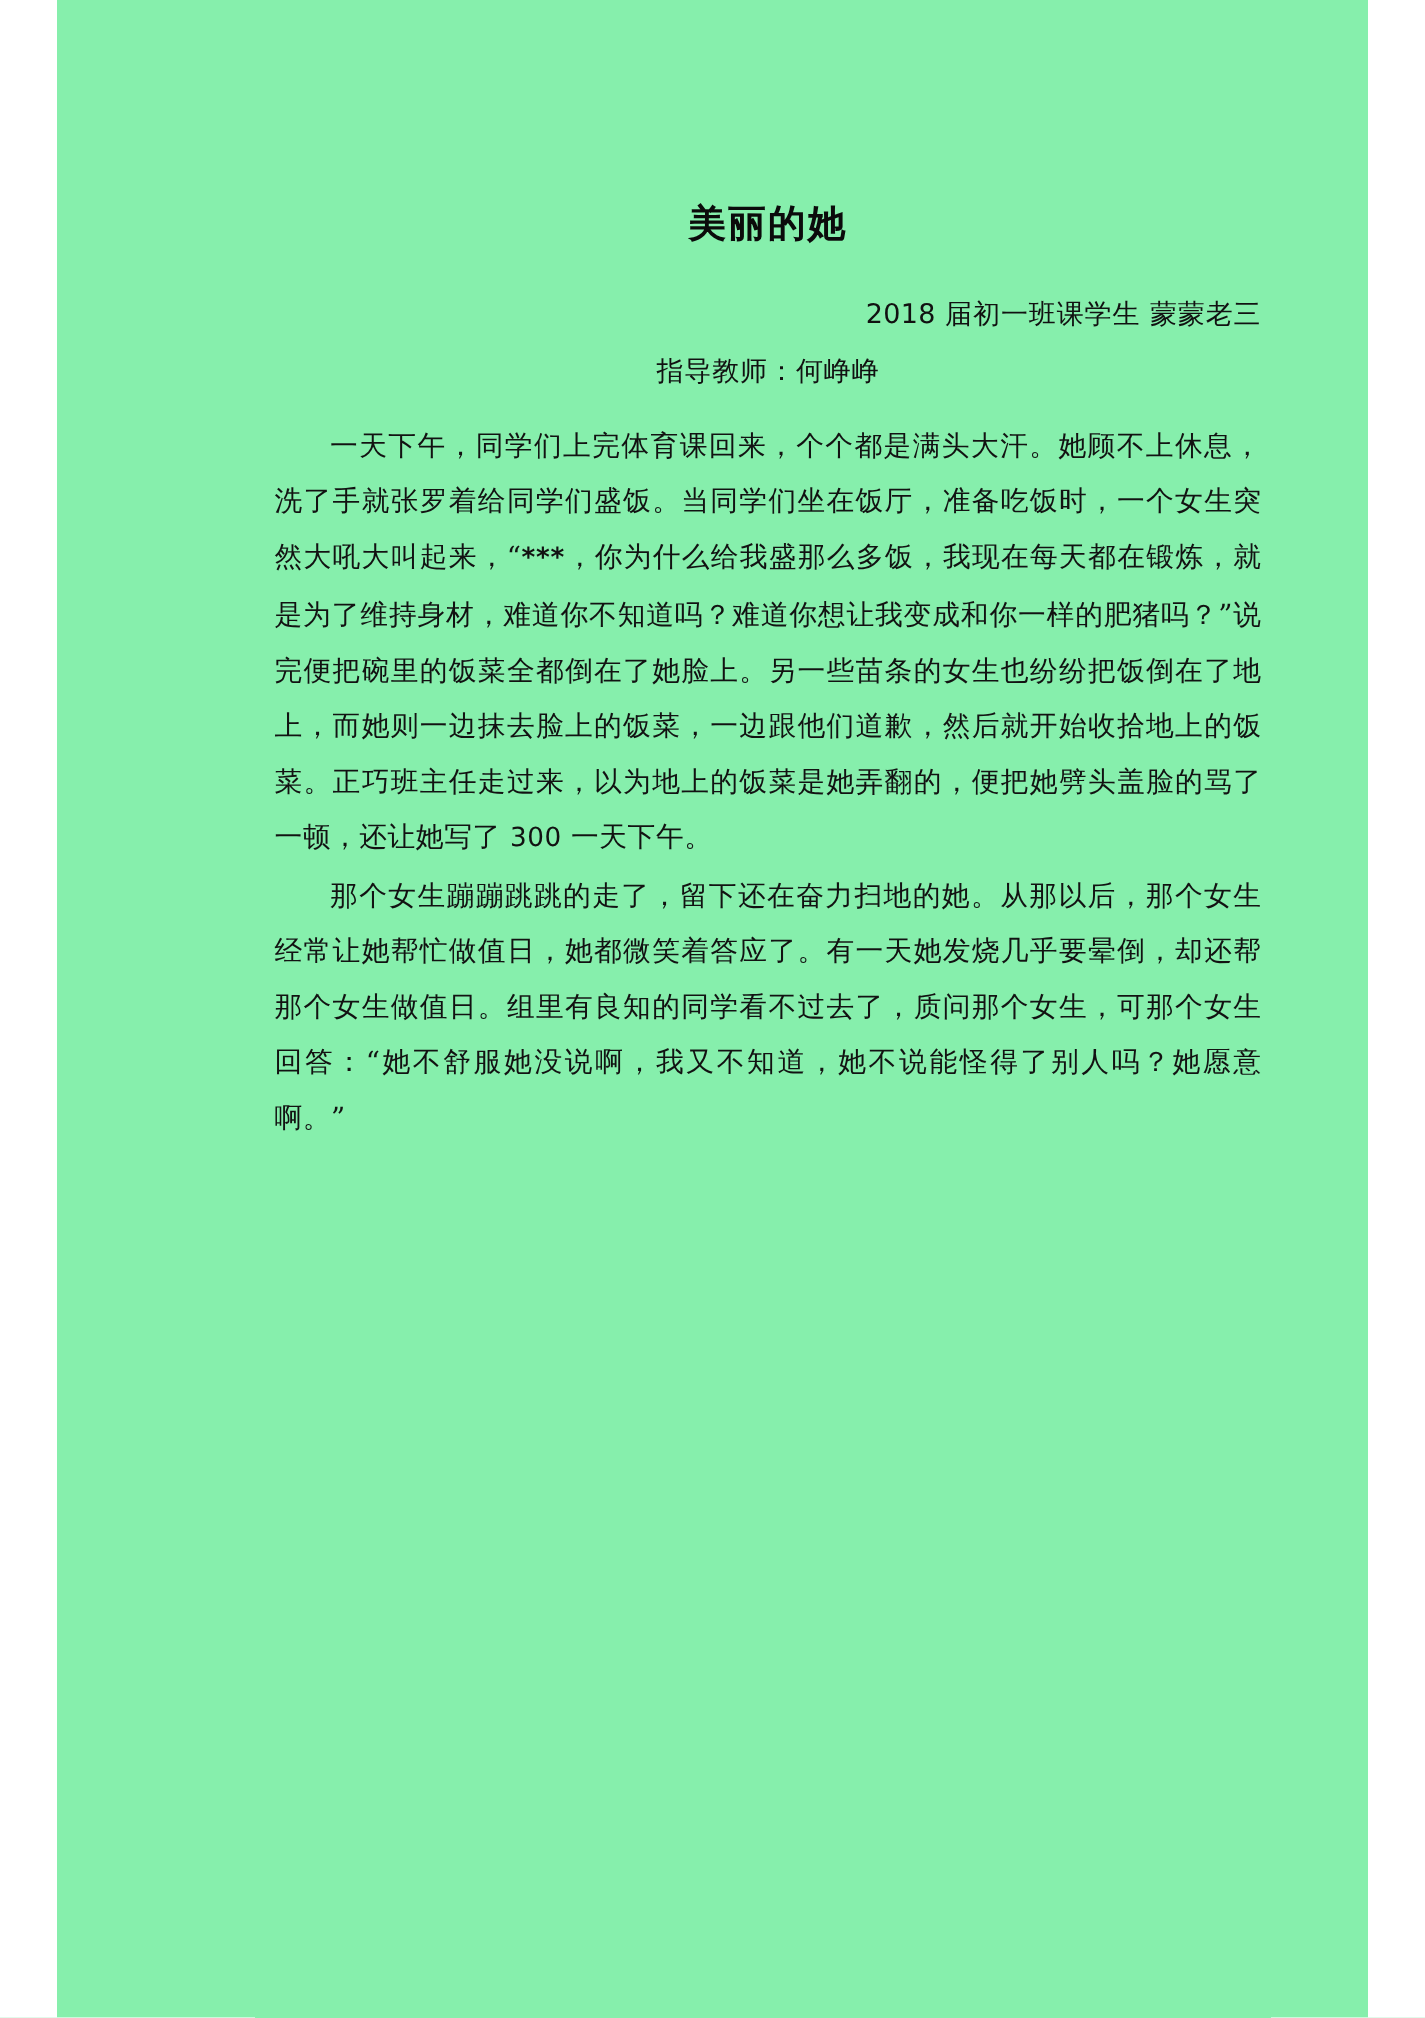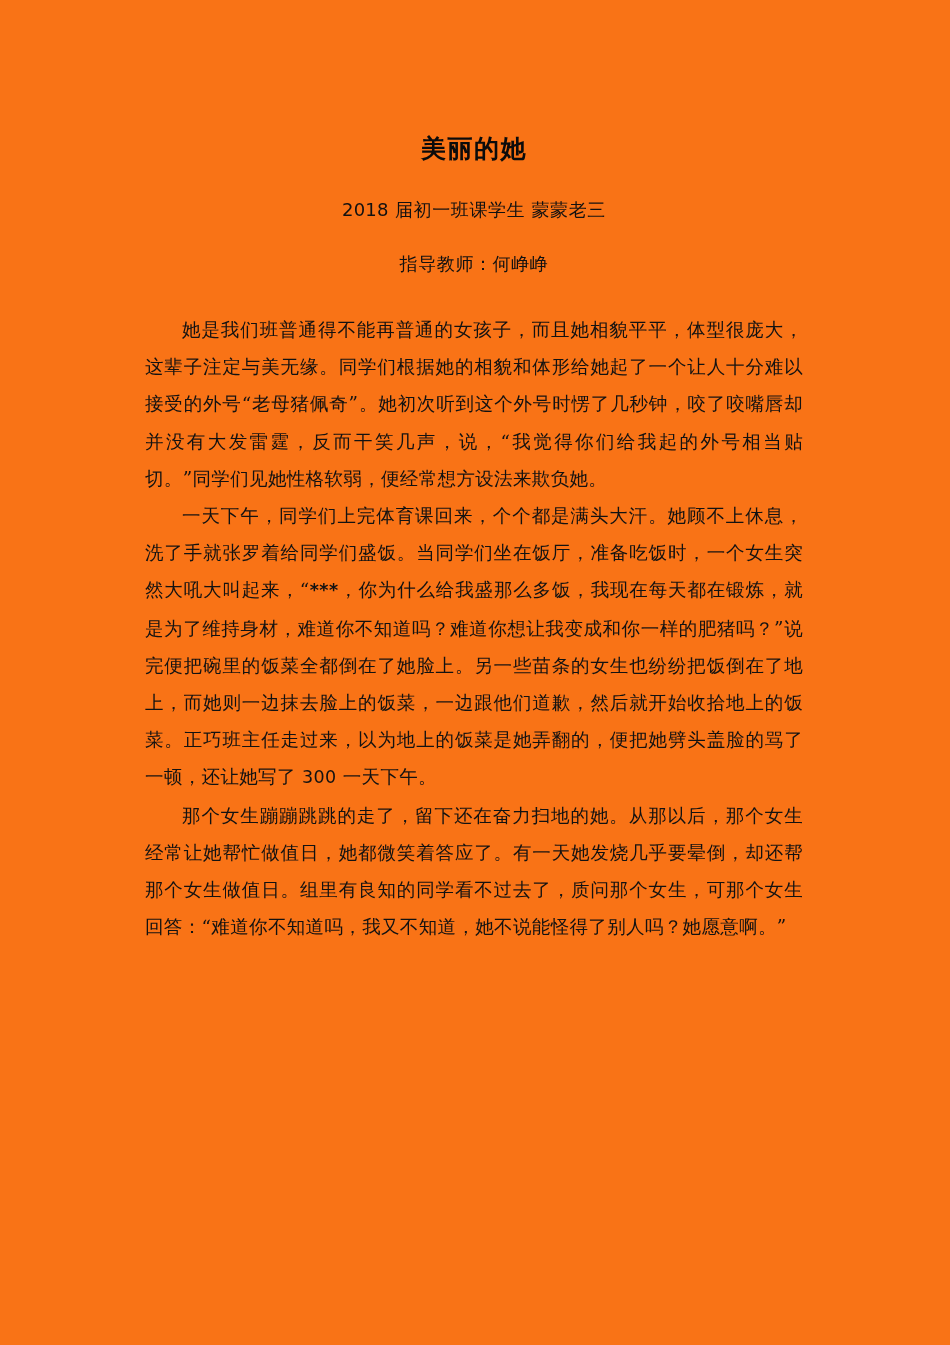--- a/index.html
+++ b/index.html
@@ -7,23 +7,23 @@
     margin: 0;
     padding: 0;
     background: #ffffff;
   }
   body {
     font-family: "DejaVu Sans", "Liberation Sans", sans-serif;
     color: #111111;
   }
   .page {
     position: relative;
-    width: 950px;
+    width: 874px;
     height: 1345px;
-    background: #f97316;
+    background: #86efac;
     margin: 0 auto;
     overflow: hidden;
     box-sizing: border-box;
   }
   .content {
     position: absolute;
     left: 145px;
     top: 0;
     width: 658px;
   }
@@ -35,34 +35,34 @@
     font-weight: bold;
     font-size: 25px;
     line-height: 34px;
     letter-spacing: 1.5px;
     color: #0b0b0b;
     padding-top: 132px;
   }
   .byline {
     margin: 0;
     padding: 0;
-    text-align: center;
+    text-align: right;
     font-family: "DejaVu Serif", "Liberation Serif", serif;
     font-size: 18px;
     line-height: 26px;
     letter-spacing: 0.6px;
     color: #111111;
     padding-top: 31px;
   }
   .byline .num {
     font-family: "DejaVu Sans", "Liberation Sans", sans-serif;
     letter-spacing: 0.2px;
   }
   .advisor {
-    margin: 16px;
+    margin: 0;
     padding: 0;
     text-align: center;
     font-family: "DejaVu Serif", "Liberation Serif", serif;
     font-size: 18px;
     line-height: 26px;
     letter-spacing: 0.6px;
     color: #111111;
     padding-top: 12px;
   }
   .body-block {
@@ -102,26 +102,25 @@
     <h1 class="doc-title">美丽的她</h1>
 
     <p class="byline">
       <span class="num">2018</span><span> 届初一班课学生 蒙蒙老三</span>
     </p>
 
     <p class="advisor">指导教师：何峥峥</p>
 
     <div class="body-block">
 
-      <p class="para">她是我们班普通得不能再普通的女孩子，而且她相貌平平，体型很庞大，这辈子注定与美无缘。同学们根据她的相貌和体形给她起了一个让人十分难以接受的外号“老母猪佩奇”。她初次听到这个外号时愣了几秒钟，咬了咬嘴唇却并没有大发雷霆，反而干笑几声，说，“我觉得你们给我起的外号相当贴切。”同学们见她性格软弱，便经常想方设法来欺负她。</p>
 
 
       <p class="para">
         <span>一天下午，同学们上完体育课回来，个个都是满头大汗。她顾不上休息，洗了手就张罗着给同学们盛饭。当同学们坐在饭厅，准备吃饭时，一个女生突然大吼大叫起来，“</span><span class="censored">***</span><span>，你为什么给我盛那么多饭，我现在每天都在锻炼，就是为了维持身材，难道你不知道吗？难道你想让我变成和你一样的肥猪吗？”说完便把碗里的饭菜全都倒在了她脸上。另一些苗条的女生也纷纷把饭倒在了地上，而她则一边抹去脸上的饭菜，一边跟他们道歉，然后就开始收拾地上的饭菜。正巧班主任走过来，以为地上的饭菜是她弄翻的，便把她劈头盖脸的骂了一顿，还让她写了 </span><span class="num">300</span><span> 一天下午。</span>
       </p>
 
 
 
-      <p class="para">那个女生蹦蹦跳跳的走了，留下还在奋力扫地的她。从那以后，那个女生经常让她帮忙做值日，她都微笑着答应了。有一天她发烧几乎要晕倒，却还帮那个女生做值日。组里有良知的同学看不过去了，质问那个女生，可那个女生回答：“难道你不知道吗，我又不知道，她不说能怪得了别人吗？她愿意啊。”</p>
+      <p class="para">那个女生蹦蹦跳跳的走了，留下还在奋力扫地的她。从那以后，那个女生经常让她帮忙做值日，她都微笑着答应了。有一天她发烧几乎要晕倒，却还帮那个女生做值日。组里有良知的同学看不过去了，质问那个女生，可那个女生回答：“她不舒服她没说啊，我又不知道，她不说能怪得了别人吗？她愿意啊。”</p>
 
     </div>
   </div>
 </div>
 
 </body></html>

